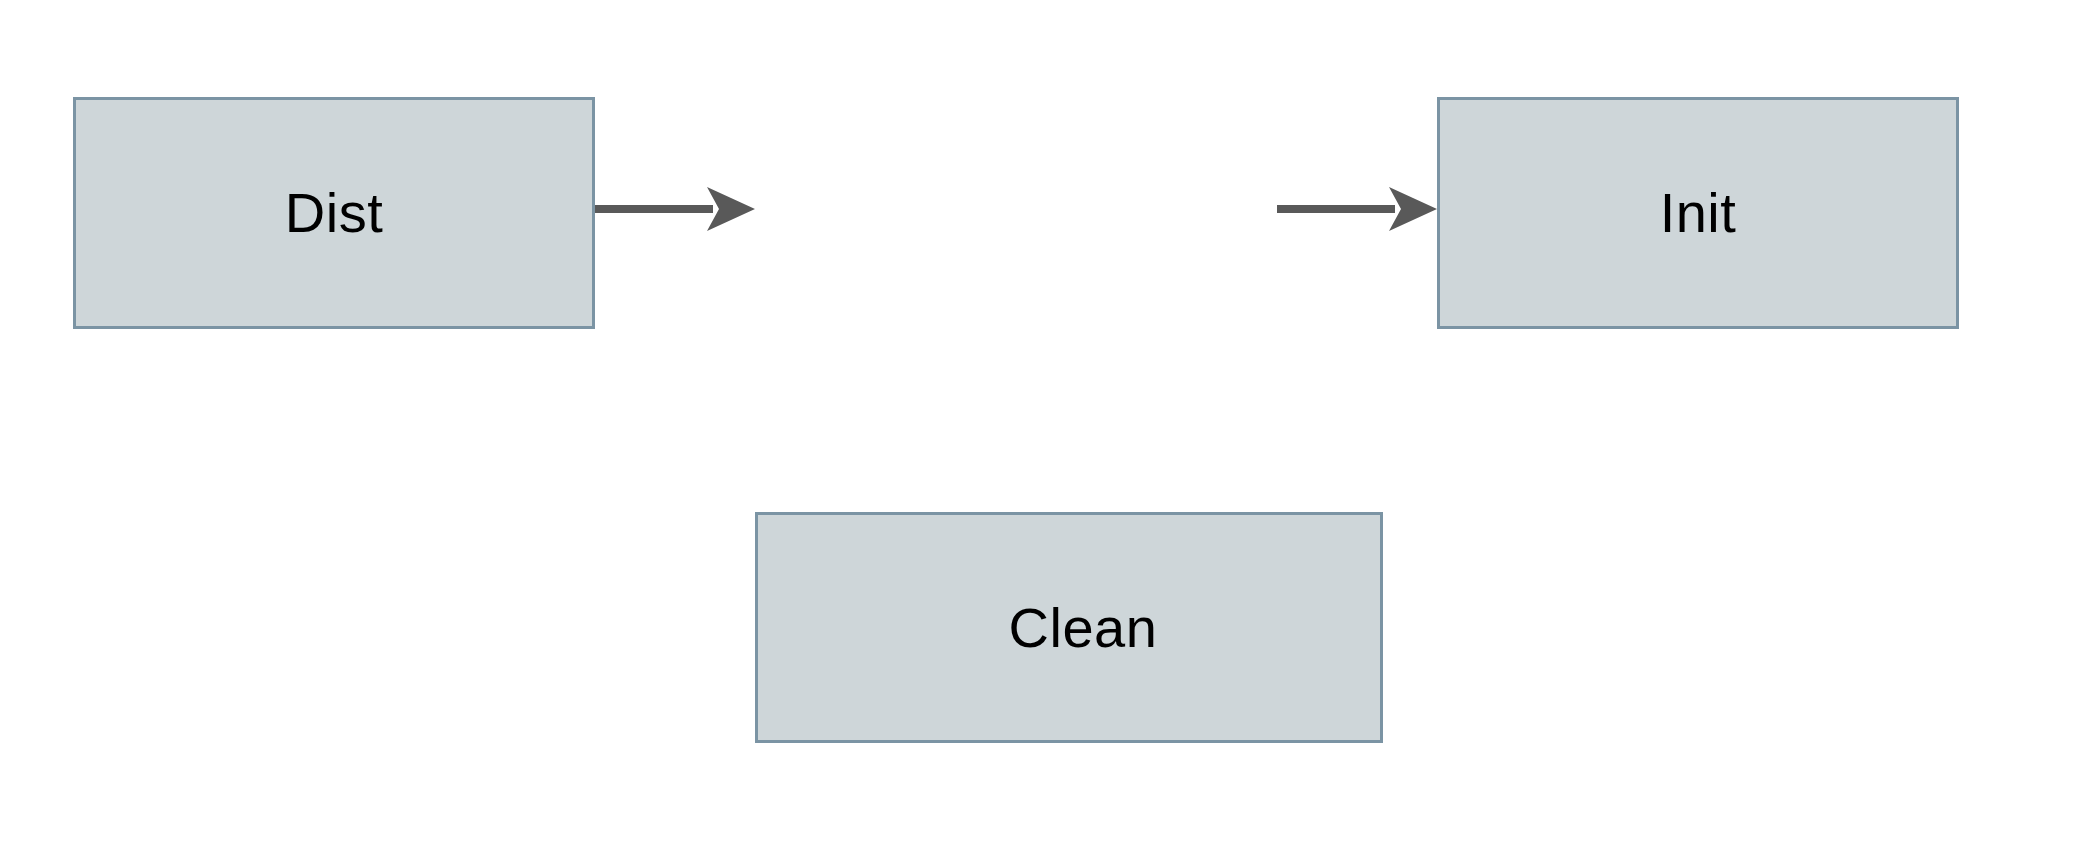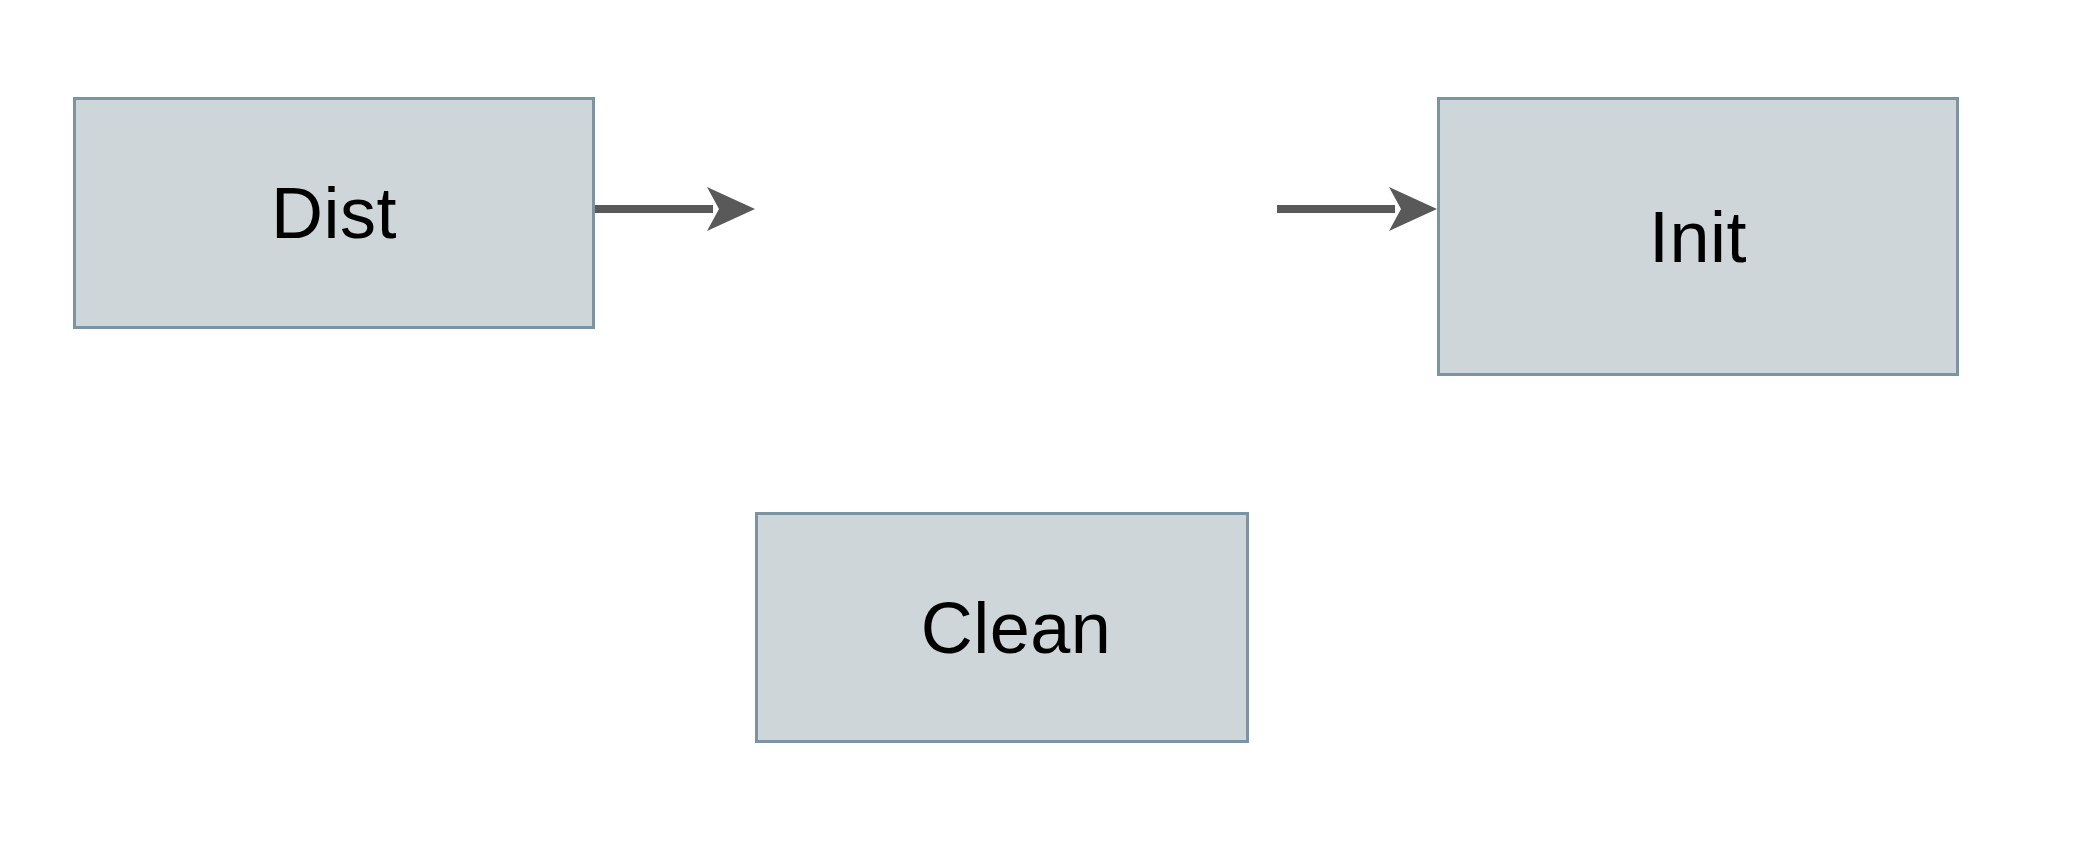--- a/index.html
+++ b/index.html
@@ -22,21 +22,21 @@
     position: absolute;
     box-sizing: border-box;
     background: #ced6d9;
     border: 3px solid #7b94a4;
     display: flex;
     align-items: center;
     justify-content: center;
   }
   .flow-node-label {
     font-family: "Liberation Sans", "DejaVu Sans", sans-serif;
-    font-size: 72px;
+    font-size: 56px;
     font-weight: 400;
     color: #000000;
     line-height: 1;
     letter-spacing: 0.5px;
     white-space: nowrap;
     user-select: none;
   }
   .flow-edge {
     position: absolute;
     overflow: visible;
@@ -63,21 +63,21 @@
       <line x1="0" y1="20" x2="118" y2="20" stroke="#595959" stroke-width="8"></line>
       <path d="M 160 20 L 112 42 L 124 20 L 112 -2 Z" fill="#595959"></path>
     </svg>
   </div>
 
   <div class="flow-node" style="left:73px; top:97px; width:522px; height:232px;">
     <span class="flow-node-label">Dist</span>
   </div>
 
 
-  <div class="flow-node" style="left:1437px; top:97px; width:522px; height:279px;">
+  <div class="flow-node" style="left:1437px; top:97px; width:522px; height:232px;">
     <span class="flow-node-label">Init</span>
   </div>
 
-  <div class="flow-node" style="left:755px; top:512px; width:494px; height:231px;padding-left:28px;">
+  <div class="flow-node" style="left:755px; top:512px; width:628px; height:231px;padding-left:28px;">
     <span class="flow-node-label">Clean</span>
   </div>
 
 </div>
 
 </body></html>

